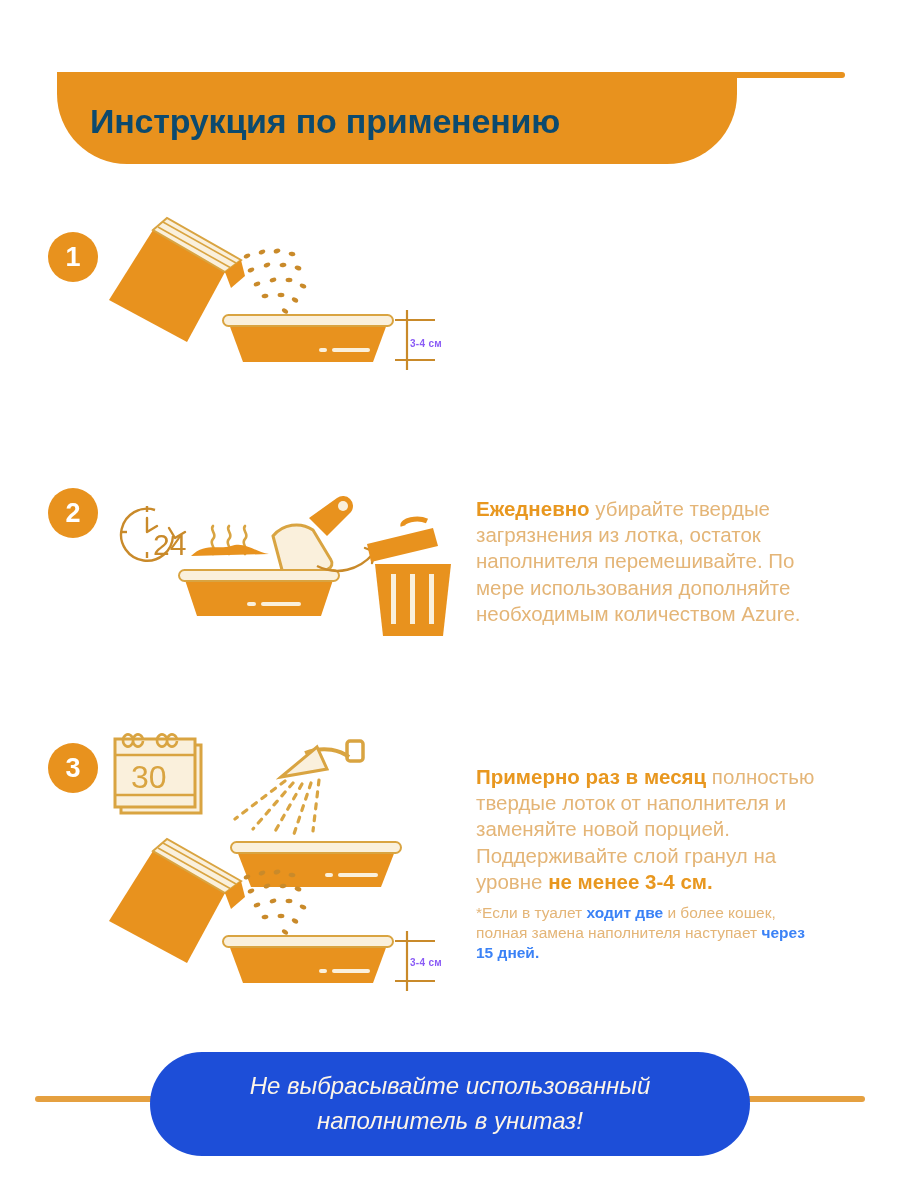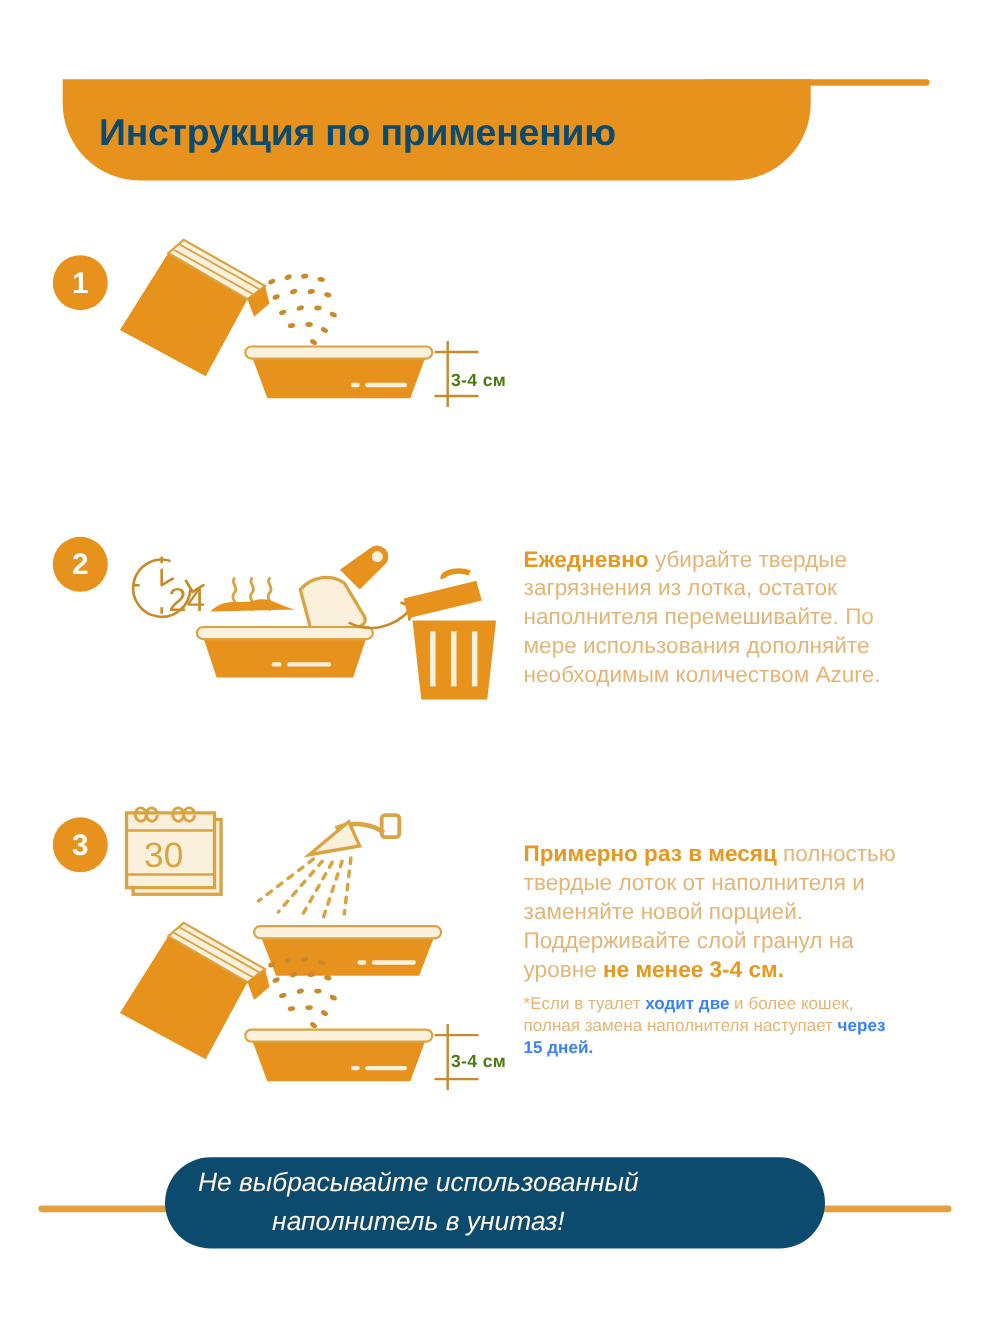--- a/index.html
+++ b/index.html
@@ -103,22 +103,22 @@
     color: #E4B577;
     font-size: 15.5px;
     line-height: 1.3;
   }
   #step-3 .footnote { top: 178px; }
   .footnote b { color: #3b82f6; font-weight: bold; }
 
   
   .dim-label {
     position: absolute;
-    color: #4d7c0f;
-    font-size: 16px;
+    color: #8b5cf6;
+    font-size: 10px;
     font-weight: bold;
     letter-spacing: 0.3px;
     white-space: nowrap;
   }
 
   
   .footer-wrap {
     position: absolute;
     left: 0; top: 1052px;
     width: 900px; height: 110px;
@@ -126,25 +126,26 @@
   .footer-rule {
     position: absolute;
     left: 35px; top: 44px;
     width: 830px; height: 6px;
     background: #E5A040;
     border-radius: 3px;
   }
   .footer-pill {
     position: absolute;
     left: 150px; top: 0px;
-    width: 600px; height: 83px;
-    background: #0c4a6e;
+    width: 600px; height: 104px;
+    background: #1d4ed8;
     border-radius: 52px;
     display: flex;
     align-items: center;
+    justify-content: center;
     text-align: center;
   }
   .footer-text {
     color: #FDF5E8;
     font-size: 24px;
     font-style: italic;
     line-height: 1.45;
     padding: 0 30px;
   }
 

